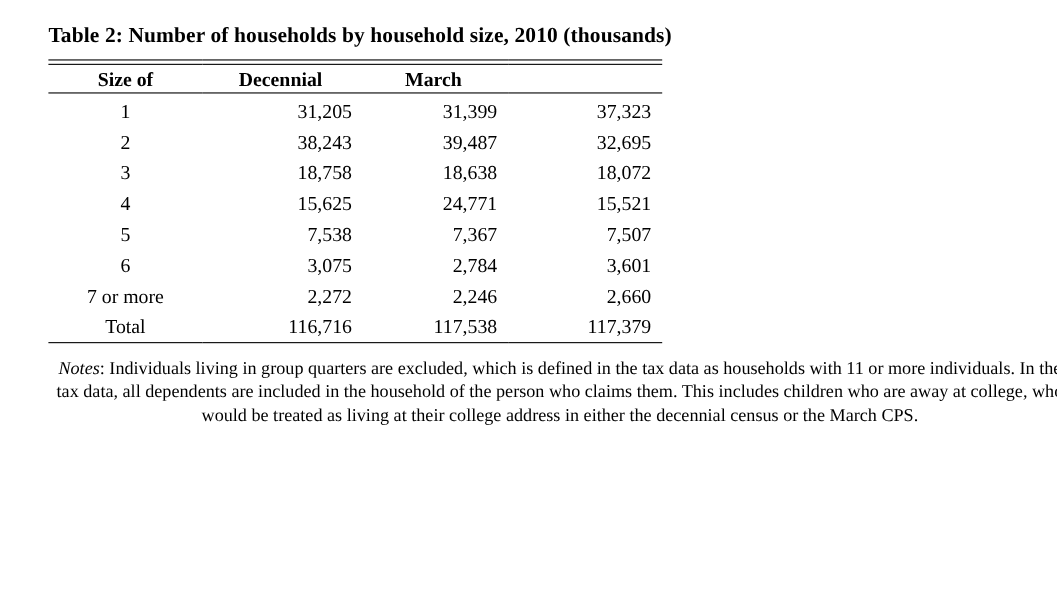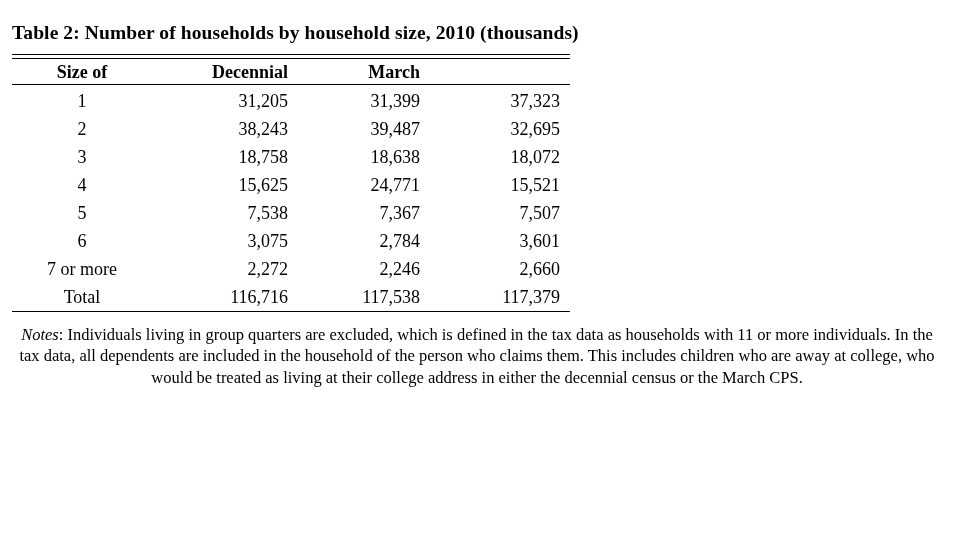--- a/index.html
+++ b/index.html
@@ -12,21 +12,21 @@
     height: 535px;
     font-family: "Liberation Serif", serif;
     color: #000000;
     overflow: hidden;
   }
   .page {
     position: relative;
     width: 901px;
     height: 535px;
     box-sizing: border-box;
-    padding: 22px 24px 0 8px;
+    padding: 22px 24px 0 40px;
   }
   .table-title {
     font-size: 19.5px;
     font-weight: bold;
     letter-spacing: 0.1px;
     margin: 0 0 10px 4px;
   }
   table.data-table {
     border-collapse: collapse;
     width: 558px;
@@ -52,21 +52,21 @@
     font-size: 0;
     line-height: 0;
   }
   thead th {
     font-size: 18px;
     font-weight: bold;
     padding: 1px 6px 1px 6px;
     vertical-align: bottom;
   }
   thead th.h-size { text-align: center; }
-  thead th.h-num  { text-align: right; padding-right: 10px; }
+  thead th.h-num  { padding-right: 10px; }
 
   tbody td {
     font-size: 18px;
     padding: 3.5px 6px 3.5px 6px;
     font-weight: normal;
   }
   tbody td.t-size { text-align: center; }
   tbody td.t-num  { text-align: right; padding-right: 10px; }
 
   .notes {

